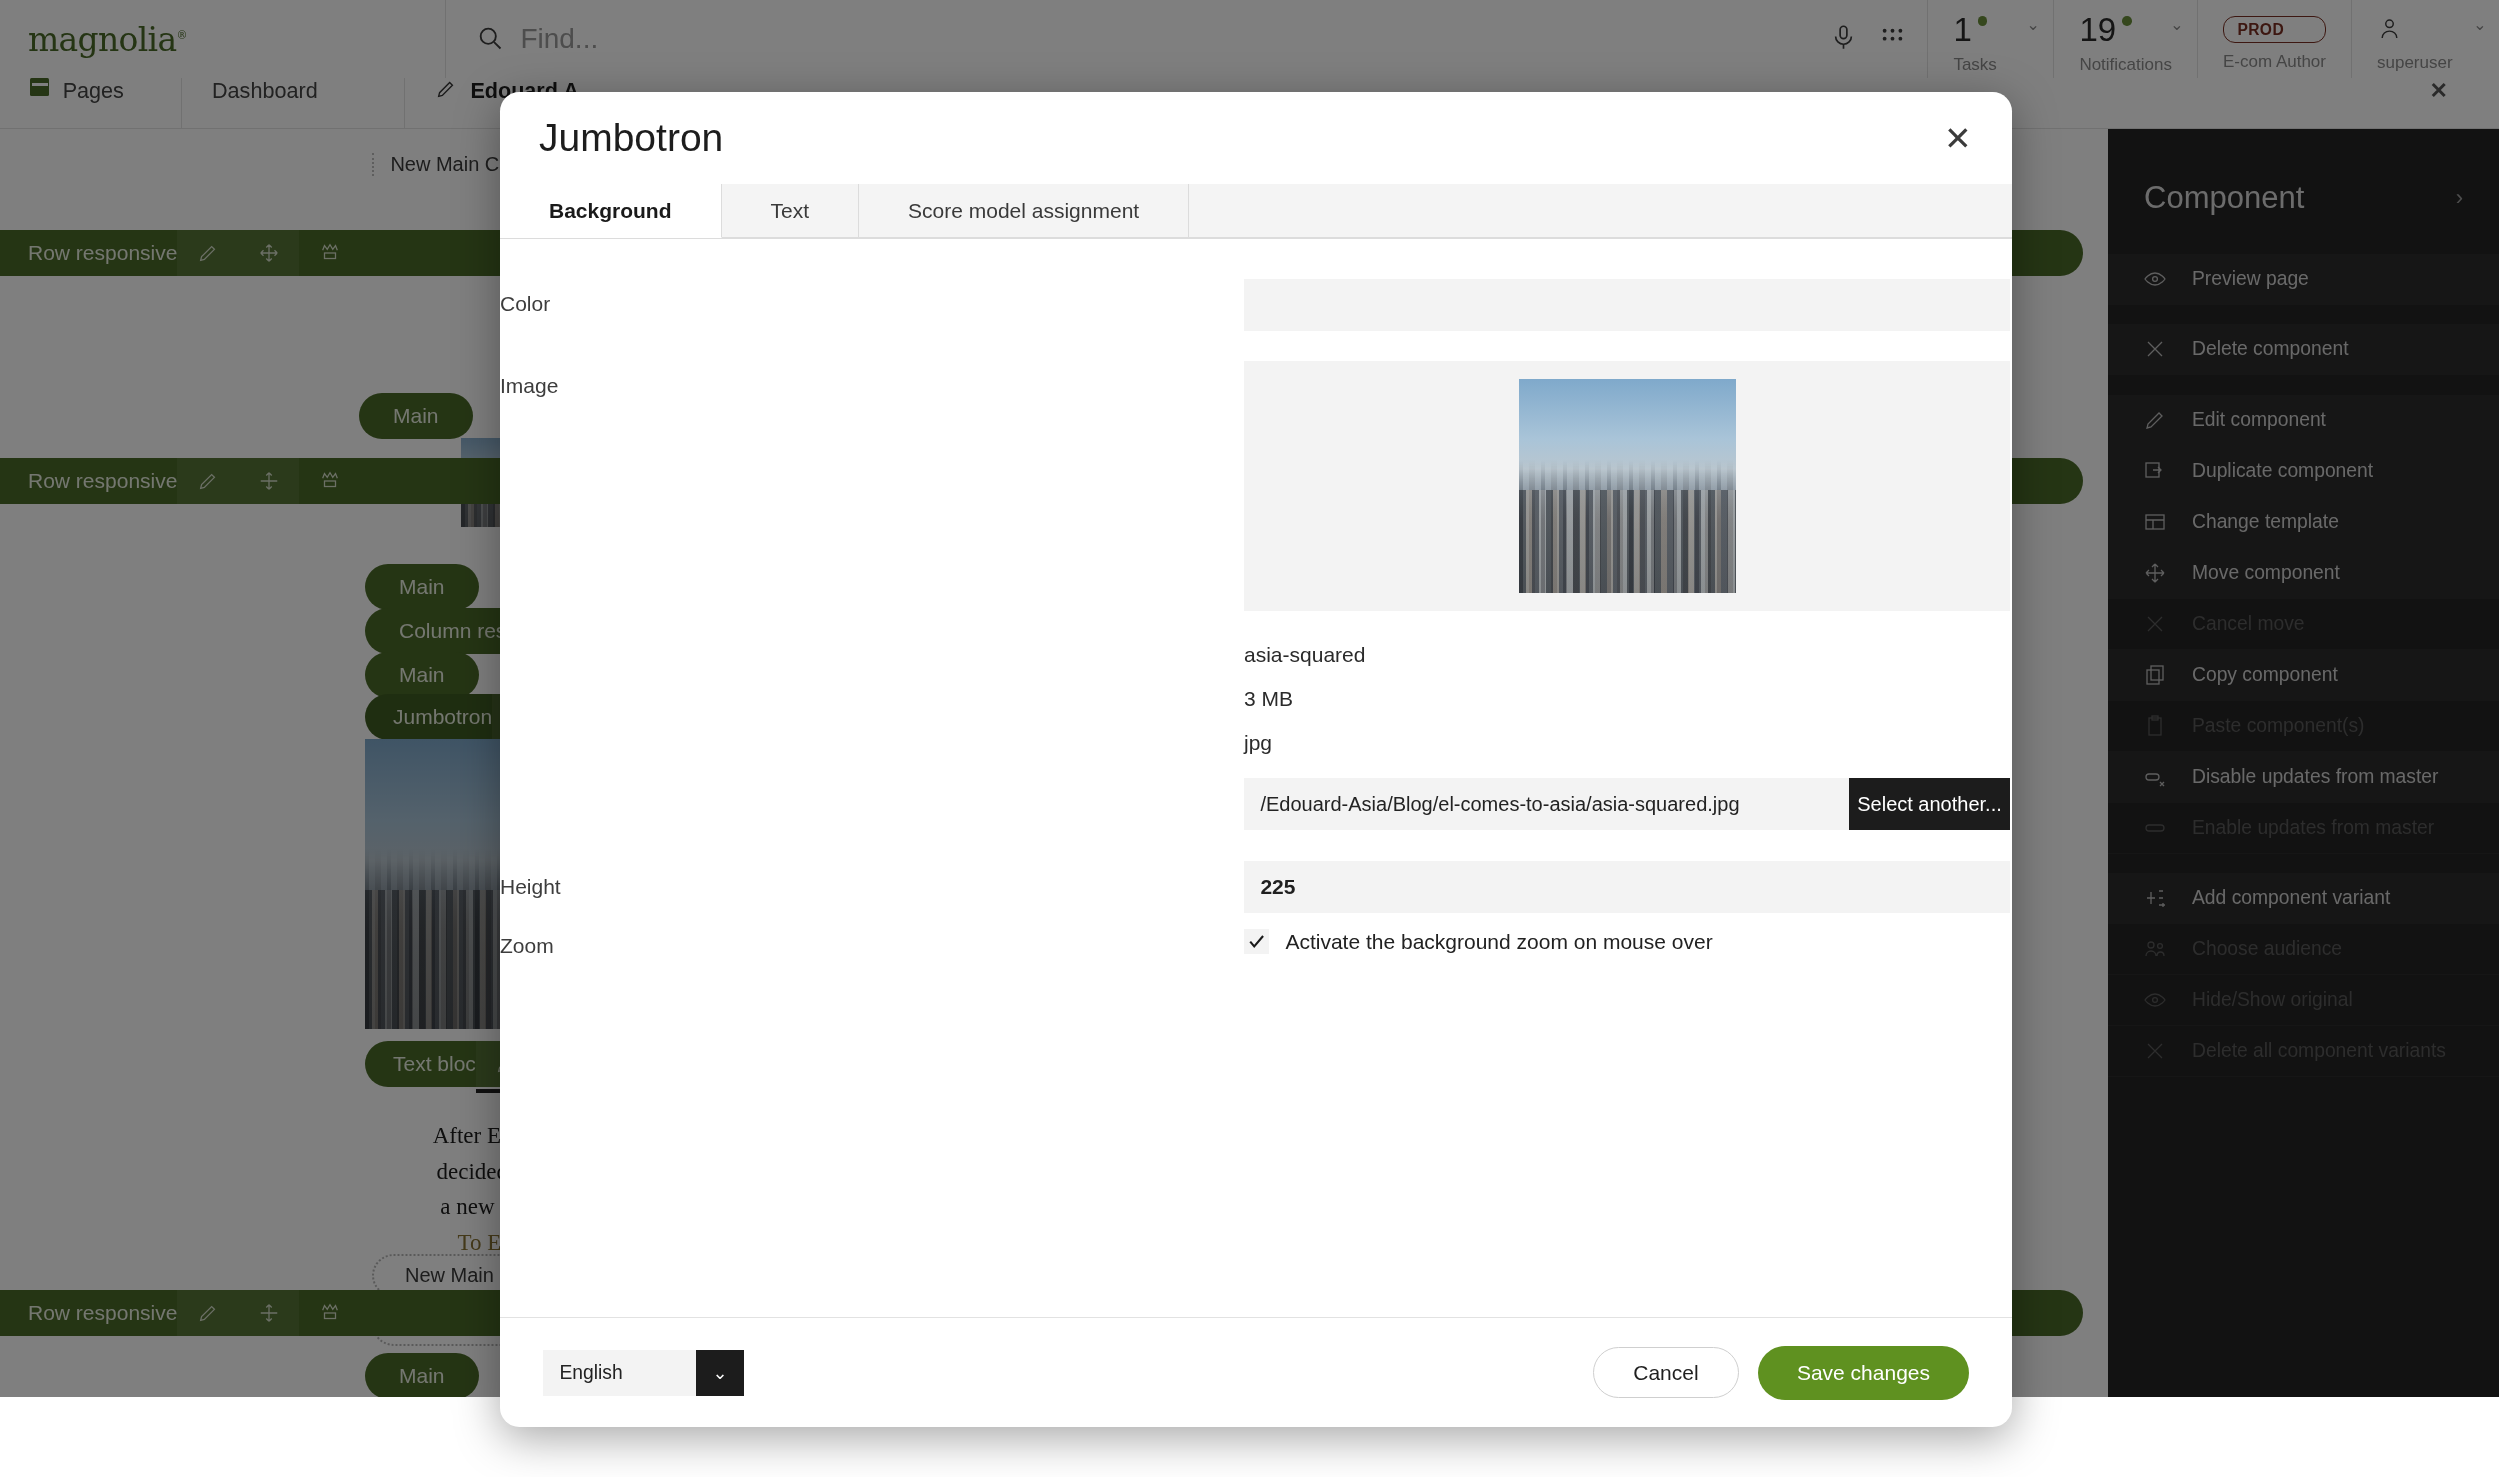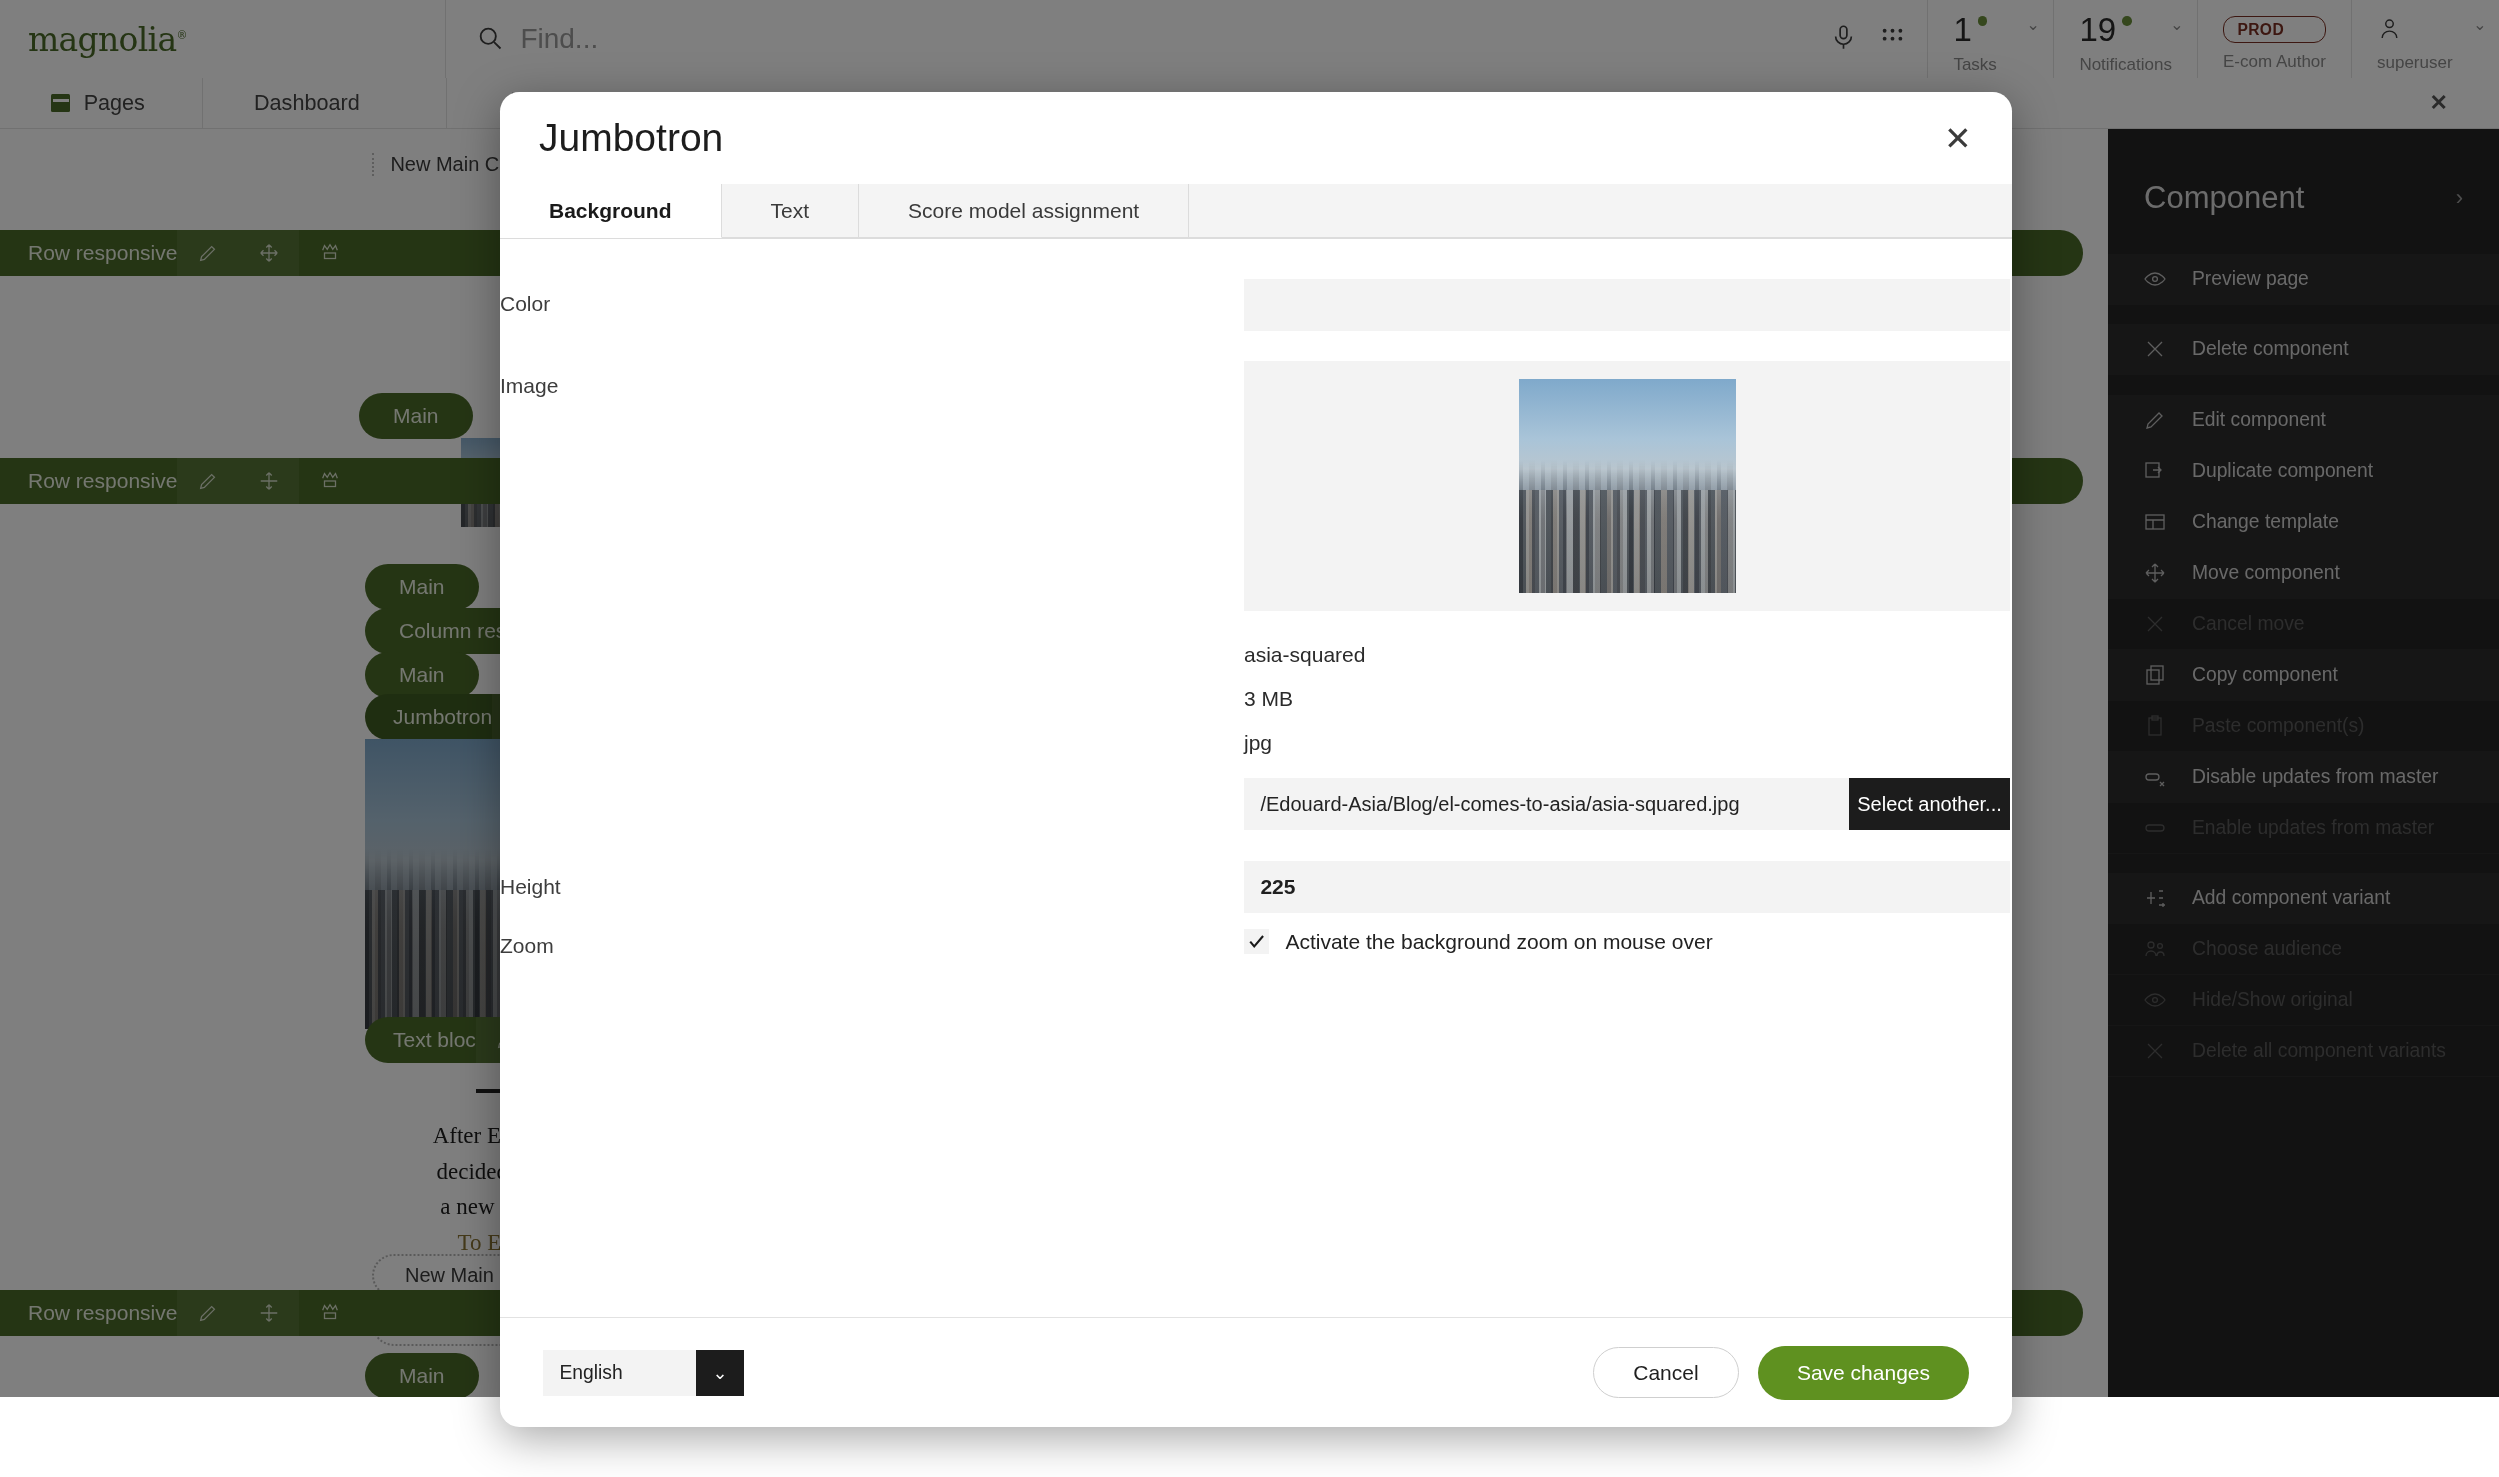--- a/index.html
+++ b/index.html
@@ -59,23 +59,23 @@
   }
   .tb-cell.user { min-width: 149px; }
 
   
   .tabstrip {
     position: absolute; top: 78px; left: 0; right: 0; height: 51px;
     background: #fff; display: flex; align-items: stretch;
     border-bottom: 0.7px solid #e2e2e2;
   }
   .tabitem {
-    display: flex; align-items: center; gap: 13.4px;
+    display: flex; align-items: flex-start; gap: 13.4px;
     padding: 0 30px; border-right: 0.7px solid #e2e2e2;
-    font-size: 21.6px; color: #444; white-space: nowrap; margin-left: 21px;
+    font-size: 21.6px; color: #444; white-space: nowrap;
   }
   .tabitem.pages { width: 182px; }
   .tabitem.dashboard { width: 223px; }
   .tabitem.active { font-weight: 700; color: #1f1f1f; flex: 1; border-right: none; }
   .tab-close {
     margin-left: auto; font-size: 22px; color: #555; padding-right: 22px;
   }
   .ic-pages {
     width: 19.3px; height: 18px; background: #4a6a28; border-radius: 1.5px;
     position: relative;
@@ -428,21 +428,21 @@
       <div class="greenbar" style="left:365px; top:565px; width:246px; border-radius:30px 0 0 30px; background:#3f5c22;">
         <span>Jumbotron</span>
         <span class="gb-btn sep">
           <svg width="22" height="22" viewBox="0 0 24 24" fill="none" stroke="#d8e0cc" stroke-width="1.4">
               <path d="M4 20l4-1 11-11-3-3L5 16z"></path>
             </svg>
         </span>
       </div>
       <div class="photo" style="left:365px; top:610px; width:246px; height:290px;"></div>
 
-      <div class="greenbar" style="left:365px; top:888px; width:223px; border-radius:30px 0 0 30px;">
+      <div class="greenbar" style="left:365px; top:912px; width:223px; border-radius:30px 0 0 30px;">
         <span>Text bloc</span>
         <span class="gb-btn sep">
           <svg width="22" height="22" viewBox="0 0 24 24" fill="none" stroke="#d8e0cc" stroke-width="1.4">
               <path d="M4 20l4-1 11-11-3-3L5 16z"></path>
             </svg>
         </span>
       </div>
 
       <div class="rule" style="left:476px; top:960px;"></div>
 

